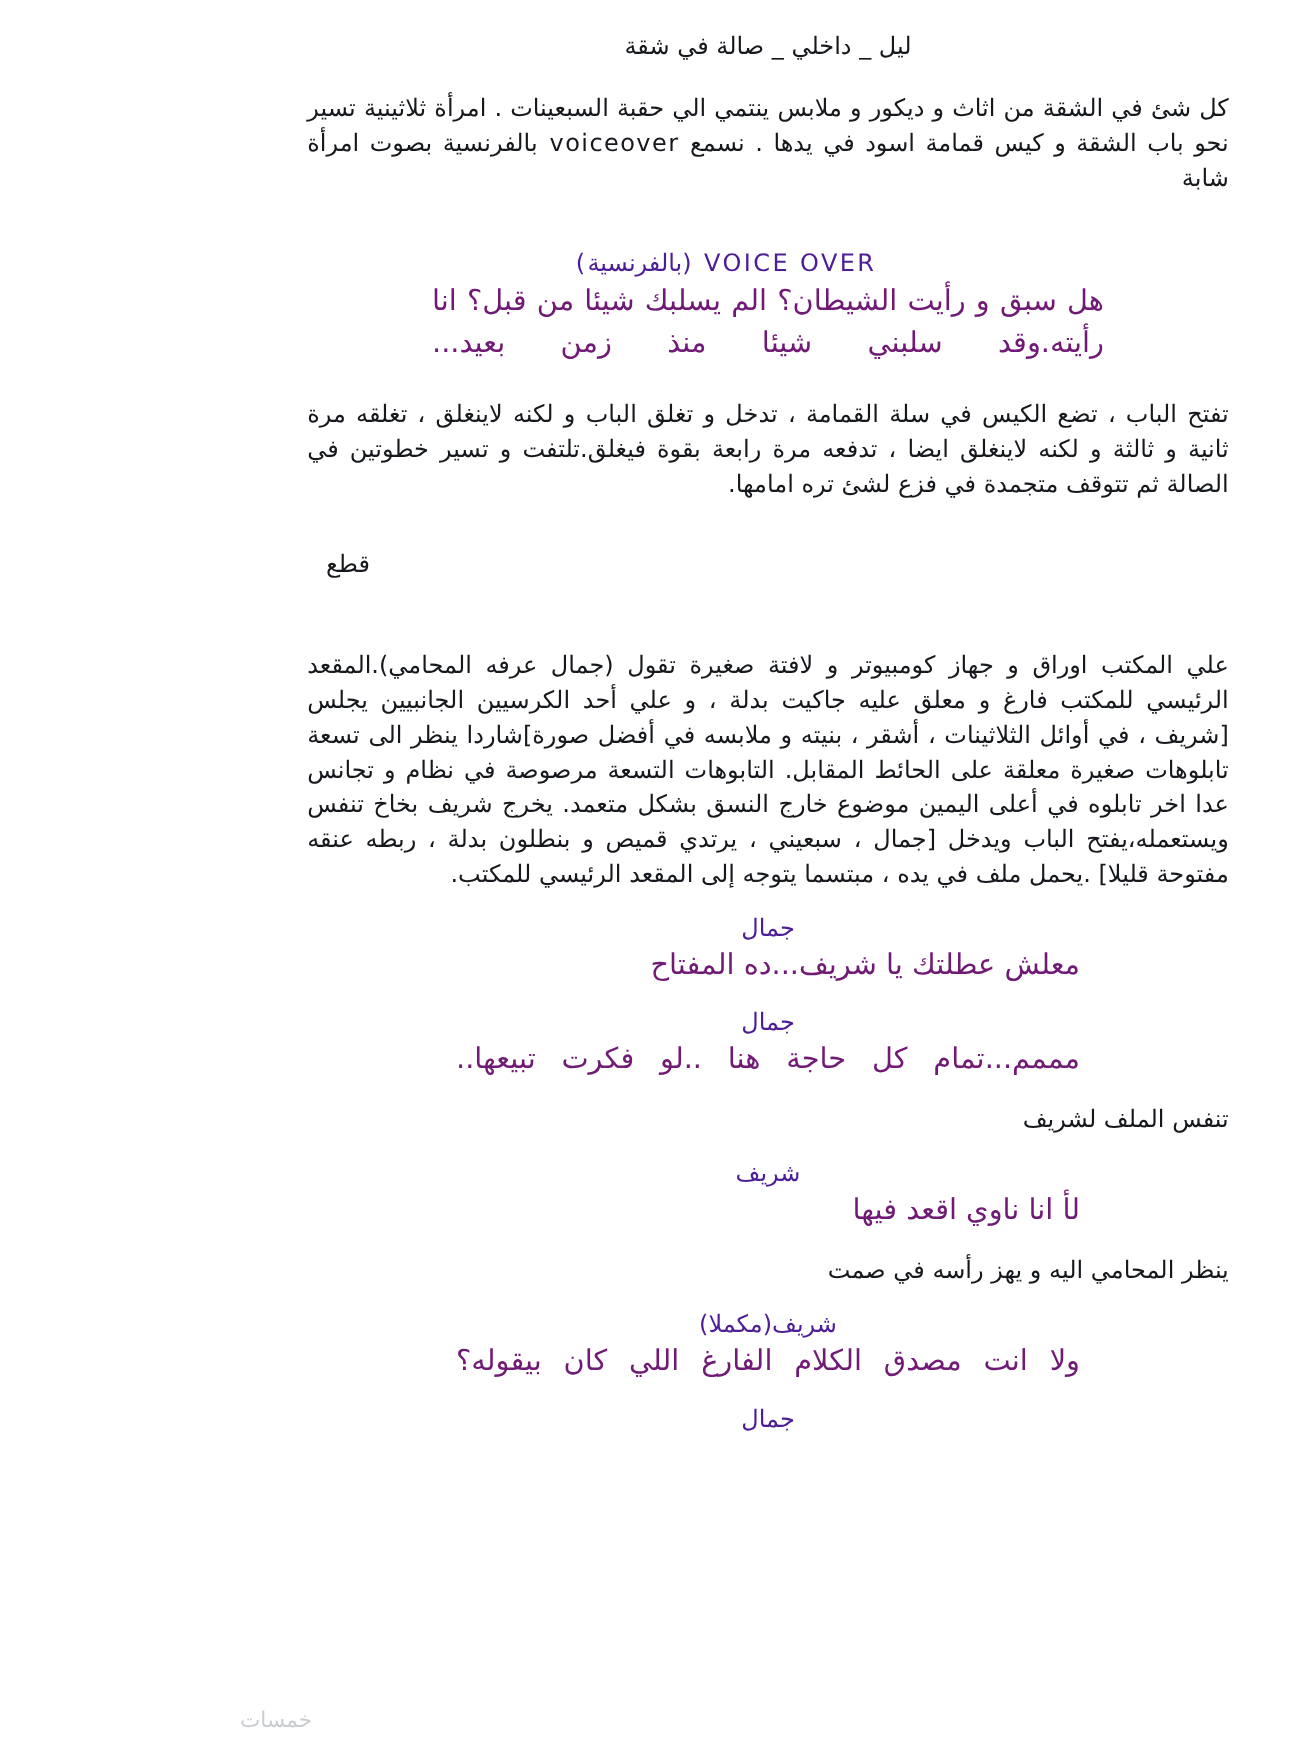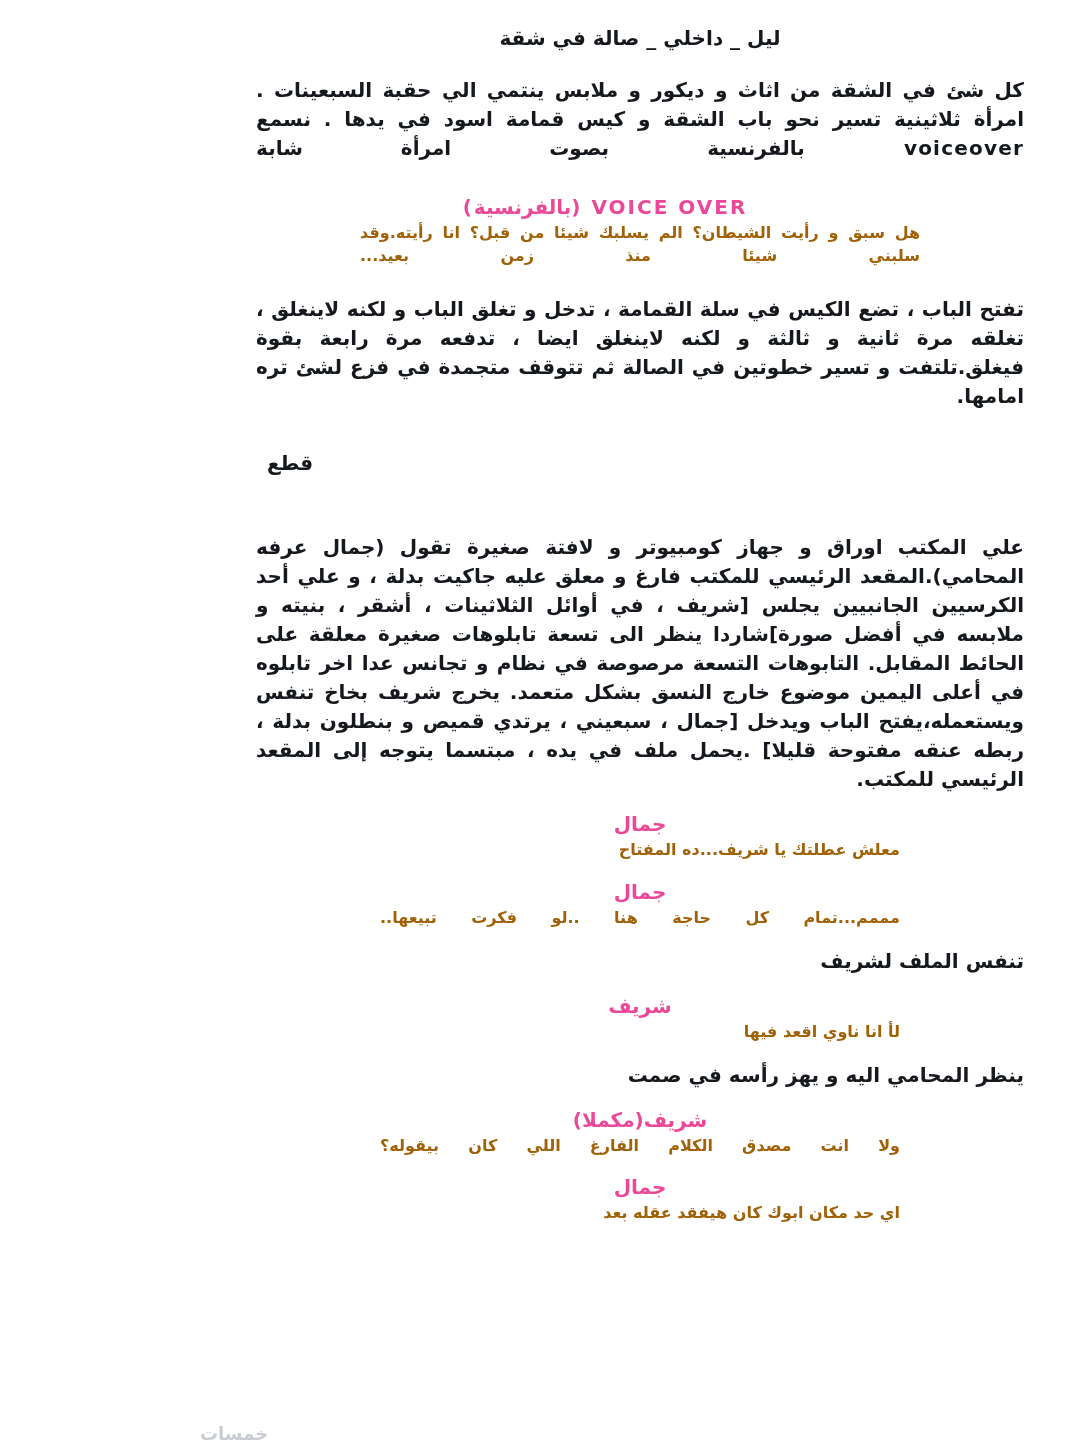--- a/index.html
+++ b/index.html
@@ -10,21 +10,20 @@
   .page {
     position: relative;
     width: 880px;
     height: 1452px;
     background: #ffffff;
     font-family: "DejaVu Sans", "Liberation Sans", sans-serif;
     color: #1a1a1a;
     overflow: hidden;
     box-sizing: border-box;
     padding: 26px 56px 0 56px;
-    font-weight: bold;
   }
   .scene-heading {
     text-align: center;
     font-size: 20px;
     letter-spacing: 2px;
     margin: 0 0 26px 0;
     color: #15181c;
     direction: rtl;
   }
   .action {
@@ -38,37 +37,37 @@
     color: #15181c;
   }
   .action.last-right {
     text-align-last: right;
   }
   .cue {
     font-size: 20px;
     letter-spacing: 2px;
     text-align: center;
     direction: rtl;
-    margin: 4px 0 2px 0;
-    color: #ec4899;
+    margin: 16px 0 2px 0;
+    color: #4c1d95;
   }
   .cue-indent {
     text-align: center;
     padding-right: 70px;
   }
   .dialogue {
-    font-size: 16px;
+    font-size: 24px;
     line-height: 1.45;
     letter-spacing: 1.2px;
     direction: rtl;
     margin: 0 auto 18px auto;
     width: 560px;
     text-align: justify;
     text-align-last: justify;
-    color: #a16207;
+    color: #701a75;
   }
   .dialogue.last-right {
     text-align-last: right;
   }
   .dialogue.narrow {
     width: 520px;
   }
   .transition {
     font-size: 20px;
     letter-spacing: 1.5px;
@@ -131,16 +130,15 @@
 
   <div class="cue">شريف</div>
   <div class="dialogue narrow last-right">لأ انا ناوي اقعد فيها</div>
 
   <div class="action last-right">ينظر المحامي اليه و يهز رأسه في صمت</div>
 
   <div class="cue">شريف(مكملا)</div>
   <div class="dialogue narrow">ولا انت مصدق الكلام الفارغ اللي كان بيقوله؟</div>
 
   <div class="cue">جمال</div>
-  <div class="dialogue narrow last-right">اي حد مكان ابوك كان هيفقد عقله بعد</div>
 
   <div class="watermark">خمسات</div>
 </div>
 
 </body></html>

